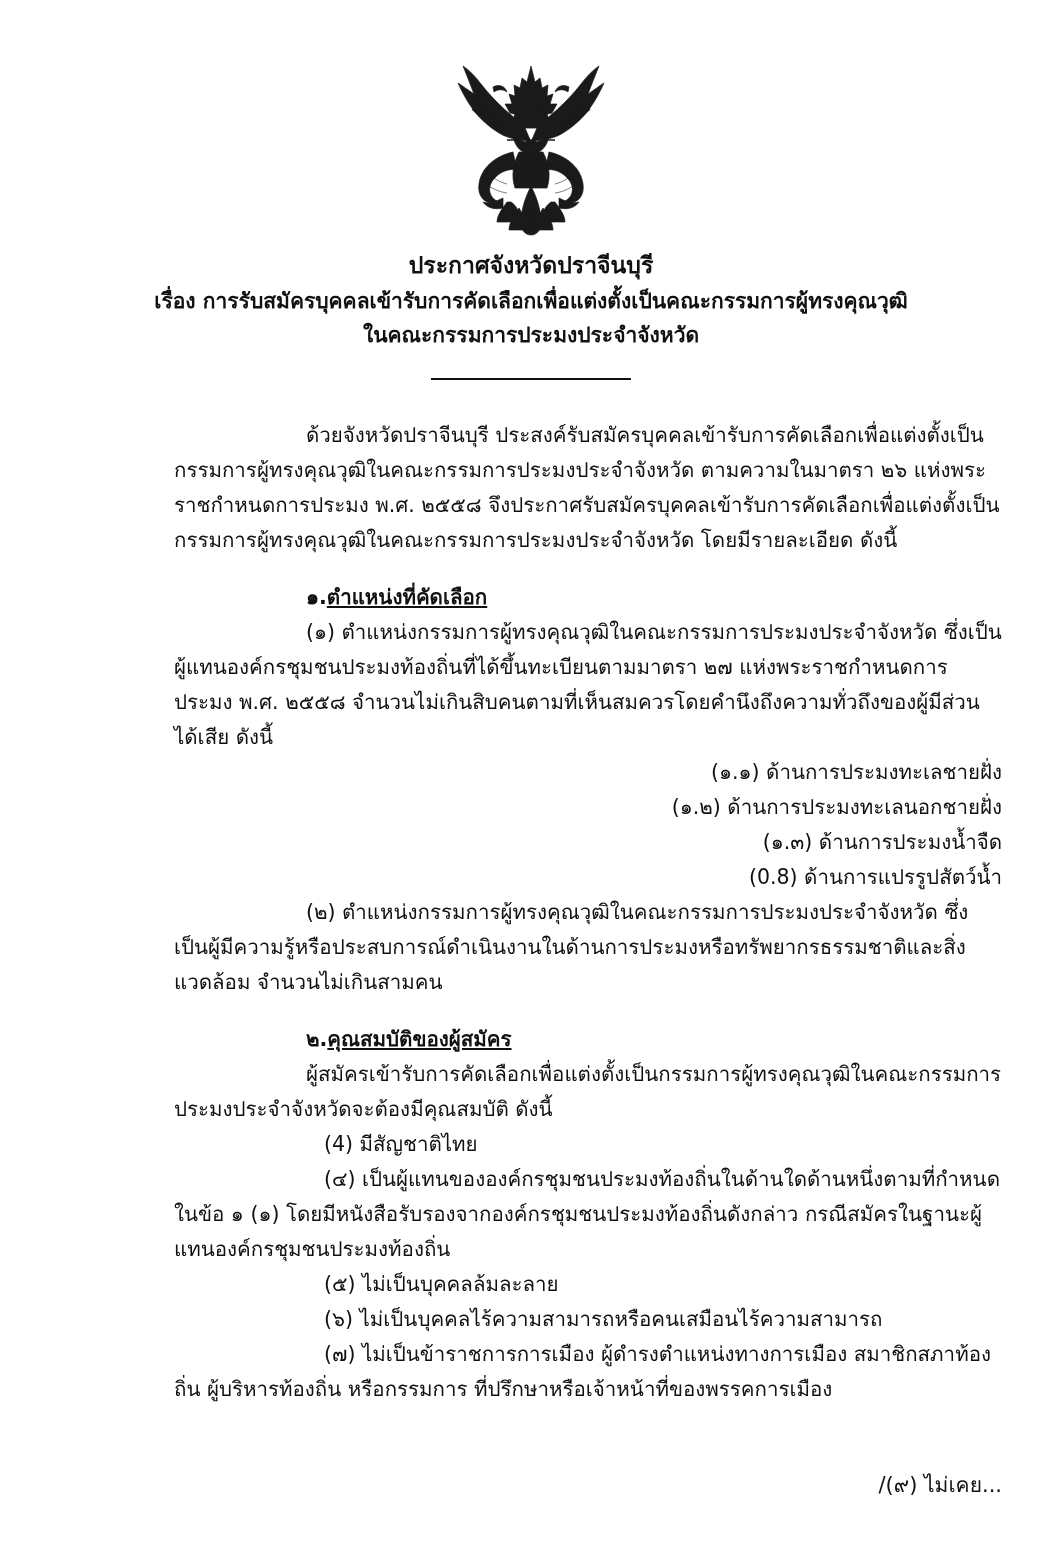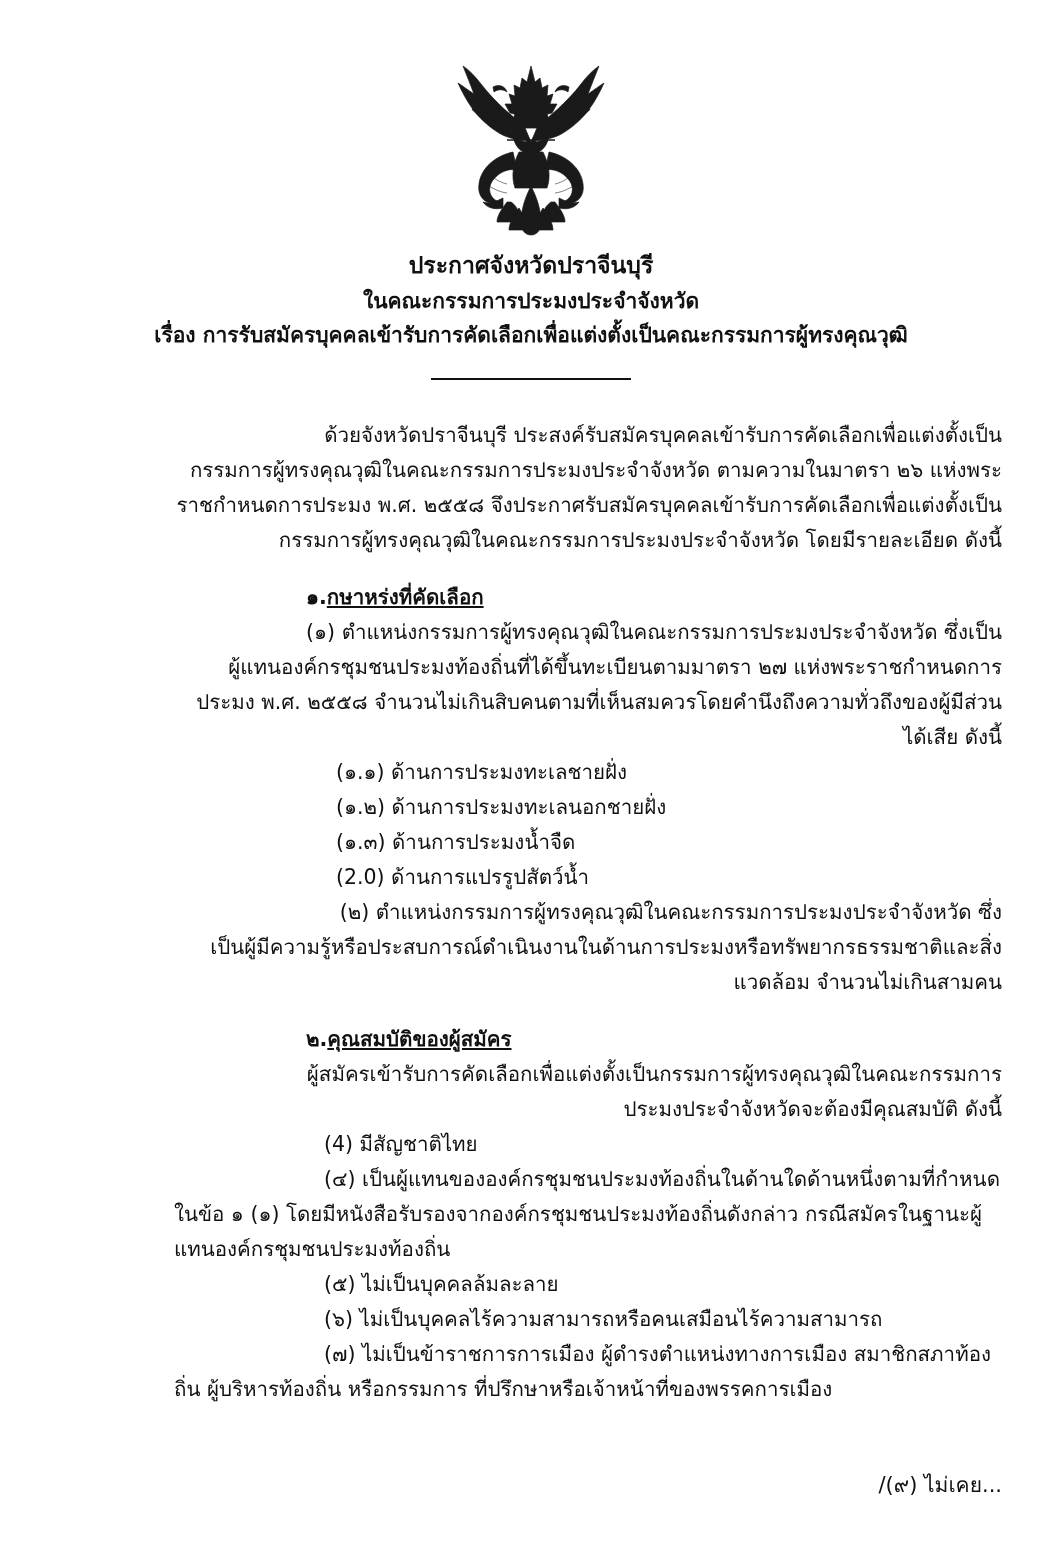--- a/index.html
+++ b/index.html
@@ -70,39 +70,40 @@
     position: absolute;
     top: 418px;
     left: 118px;
     width: 828px;
     font-size: 20.5px;
     line-height: 35px;
   }
   .para {
     margin: 0;
     text-indent: 132px;
-    text-align: right;
+    text-align: left;
   }
   .spacer-m { height: 22px; }
 
   .section-head {
     margin: 0;
     text-indent: 132px;
     font-weight: bold;
     font-size: 20.5px;
   }
   .section-head .u {
     text-decoration: underline;
     text-underline-offset: 2px;
   }
 
   .sub-list {
     margin: 0;
     padding: 0;
     list-style: none;
+    text-align: right;
   }
   .sub-list li {
     margin: 0;
     padding: 0;
     text-indent: 162px;
     line-height: 35px;
   }
 
   .num-list {
     margin: 0;
@@ -184,42 +185,42 @@
         <path d="M90 134 C84 146 80 158 80 170 C80 178 84 183 90 183 C96 183 100 178 100 170 C100 158 96 146 90 134 Z"></path>
         <path d="M78 156 C72 164 68 172 68 178 L84 178 C84 170 82 162 78 156 Z"></path>
         <path d="M102 156 C108 164 112 172 112 178 L96 178 C96 170 98 162 102 156 Z"></path>
         <path d="M90 150 L90 180" stroke-width="0.8" fill="none"></path>
       </g>
     </svg>
   </div>
 
   <div class="title-block">
     <div class="doc-title">ประกาศจังหวัดปราจีนบุรี</div>
+    <div class="doc-subtitle">เรื่อง การรับสมัครบุคคลเข้ารับการคัดเลือกเพื่อแต่งตั้งเป็นคณะกรรมการผู้ทรงคุณวุฒิ</div>
     <div class="doc-subtitle">ในคณะกรรมการประมงประจำจังหวัด</div>
-    <div class="doc-subtitle">เรื่อง การรับสมัครบุคคลเข้ารับการคัดเลือกเพื่อแต่งตั้งเป็นคณะกรรมการผู้ทรงคุณวุฒิ</div>
     <div class="rule-wrap">
       <div class="rule"></div>
     </div>
   </div>
 
   <div class="body">
 
     <p class="para">ด้วยจังหวัดปราจีนบุรี ประสงค์รับสมัครบุคคลเข้ารับการคัดเลือกเพื่อแต่งตั้งเป็นกรรมการผู้ทรงคุณวุฒิในคณะกรรมการประมงประจำจังหวัด ตามความในมาตรา ๒๖ แห่งพระราชกำหนดการประมง พ.ศ. ๒๕๕๘ จึงประกาศรับสมัครบุคคลเข้ารับการคัดเลือกเพื่อแต่งตั้งเป็นกรรมการผู้ทรงคุณวุฒิในคณะกรรมการประมงประจำจังหวัด โดยมีรายละเอียด ดังนี้</p>
 
     <div class="spacer-m"></div>
 
-    <p class="section-head"><span>๑.</span><span class="u">กษาหร่งที่คัดเลือก</span></p>
+    <p class="section-head"><span>๑.</span><span class="u">ตำแหน่งที่คัดเลือก</span></p>
 
     <p class="para">(๑) ตำแหน่งกรรมการผู้ทรงคุณวุฒิในคณะกรรมการประมงประจำจังหวัด ซึ่งเป็นผู้แทนองค์กรชุมชนประมงท้องถิ่นที่ได้ขึ้นทะเบียนตามมาตรา ๒๗ แห่งพระราชกำหนดการประมง พ.ศ. ๒๕๕๘ จำนวนไม่เกินสิบคนตามที่เห็นสมควรโดยคำนึงถึงความทั่วถึงของผู้มีส่วนได้เสีย ดังนี้</p>
 
     <ul class="sub-list">
       <li>(๑.๑) ด้านการประมงทะเลชายฝั่ง</li>
       <li>(๑.๒) ด้านการประมงทะเลนอกชายฝั่ง</li>
       <li>(๑.๓) ด้านการประมงน้ำจืด</li>
-      <li>(2.0) ด้านการแปรรูปสัตว์น้ำ</li>
+      <li>(0.8) ด้านการแปรรูปสัตว์น้ำ</li>
     </ul>
 
     <p class="para">(๒) ตำแหน่งกรรมการผู้ทรงคุณวุฒิในคณะกรรมการประมงประจำจังหวัด ซึ่งเป็นผู้มีความรู้หรือประสบการณ์ดำเนินงานในด้านการประมงหรือทรัพยากรธรรมชาติและสิ่งแวดล้อม จำนวนไม่เกินสามคน</p>
 
     <div class="spacer-m"></div>
 
     <p class="section-head"><span>๒.</span><span class="u">คุณสมบัติของผู้สมัคร</span></p>
 
     <p class="para">ผู้สมัครเข้ารับการคัดเลือกเพื่อแต่งตั้งเป็นกรรมการผู้ทรงคุณวุฒิในคณะกรรมการประมงประจำจังหวัดจะต้องมีคุณสมบัติ ดังนี้</p>
 

